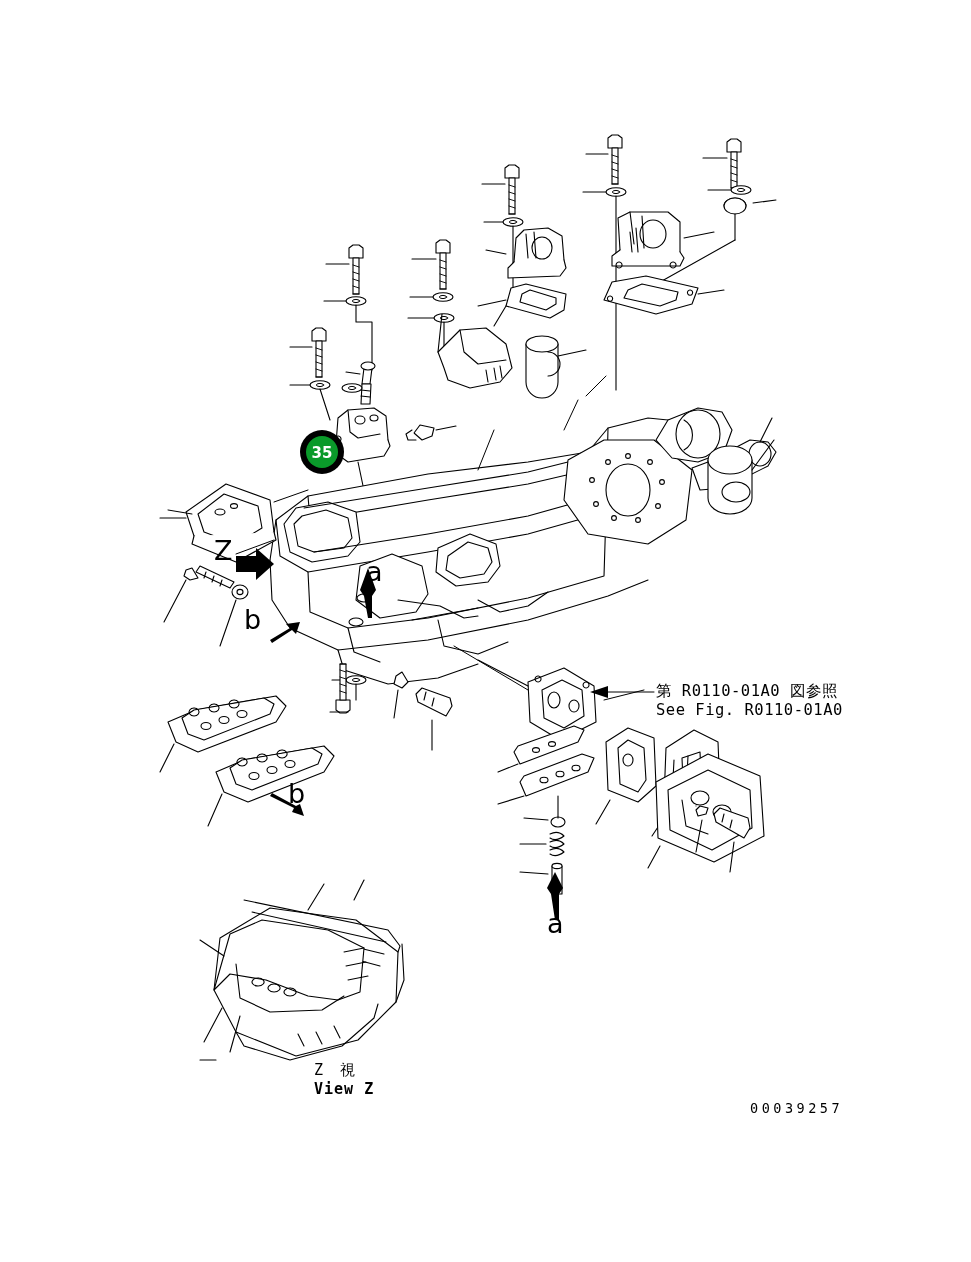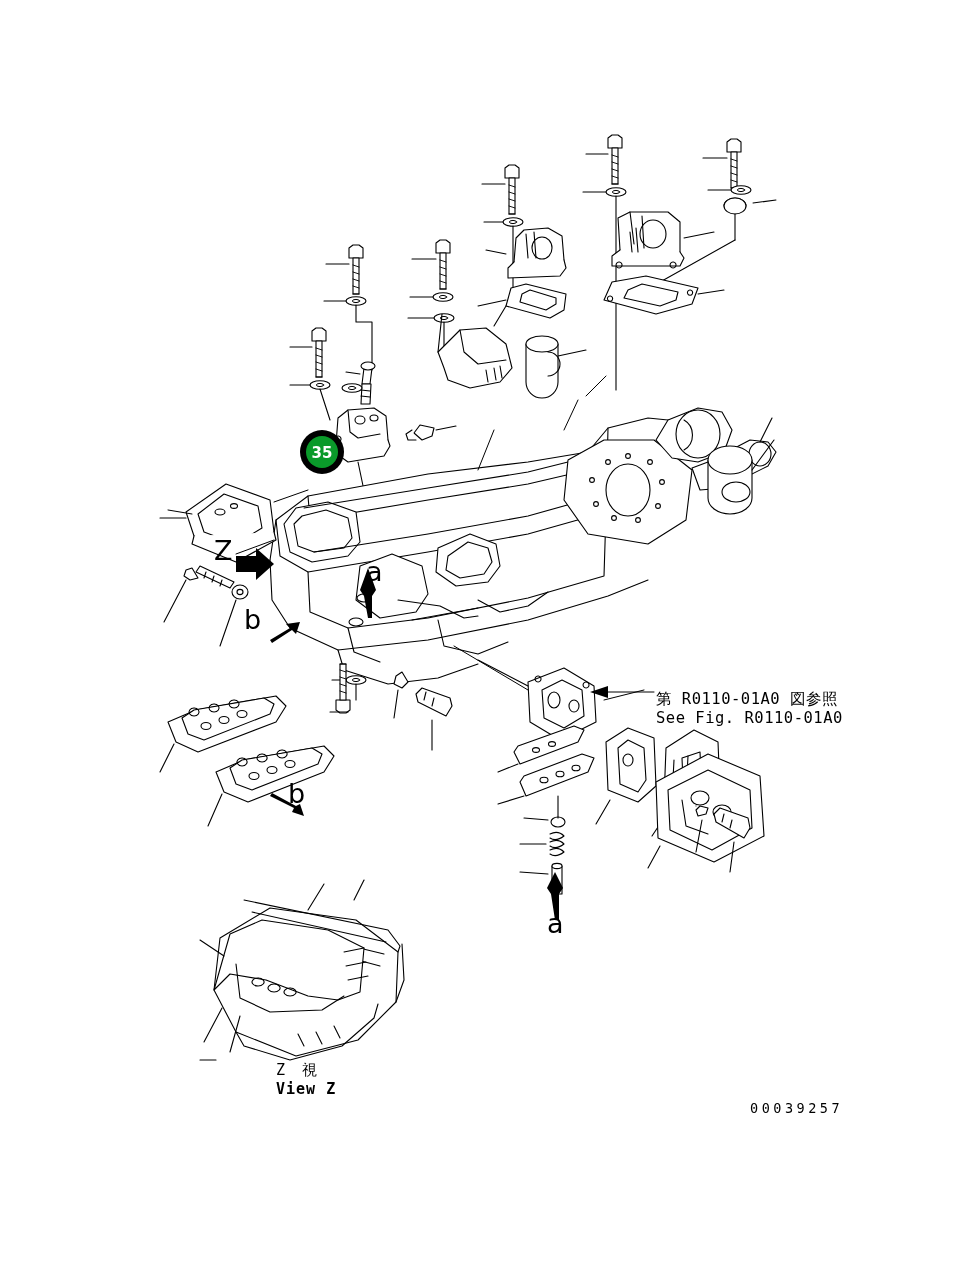--- a/index.html
+++ b/index.html
@@ -30,26 +30,26 @@
   .txt {
     position: absolute;
     white-space: pre;
     color: #000000;
     font-family: "DejaVu Sans Mono", monospace;
   }
   .ref-line {
     font-size: 15.5px;
     letter-spacing: 0.5px;
     line-height: 19px;
-    margin-top: 8px;
   }
   .viewz-line {
     font-size: 15px;
     letter-spacing: 1px;
     line-height: 18px;
+    margin-left: 38px;
   }
   .dwg-no {
     font-size: 13.5px;
     letter-spacing: 3.5px;
   }
   .callout {
     font-family: "DejaVu Sans", sans-serif;
     font-size: 27px;
     color: #000000;
   }

